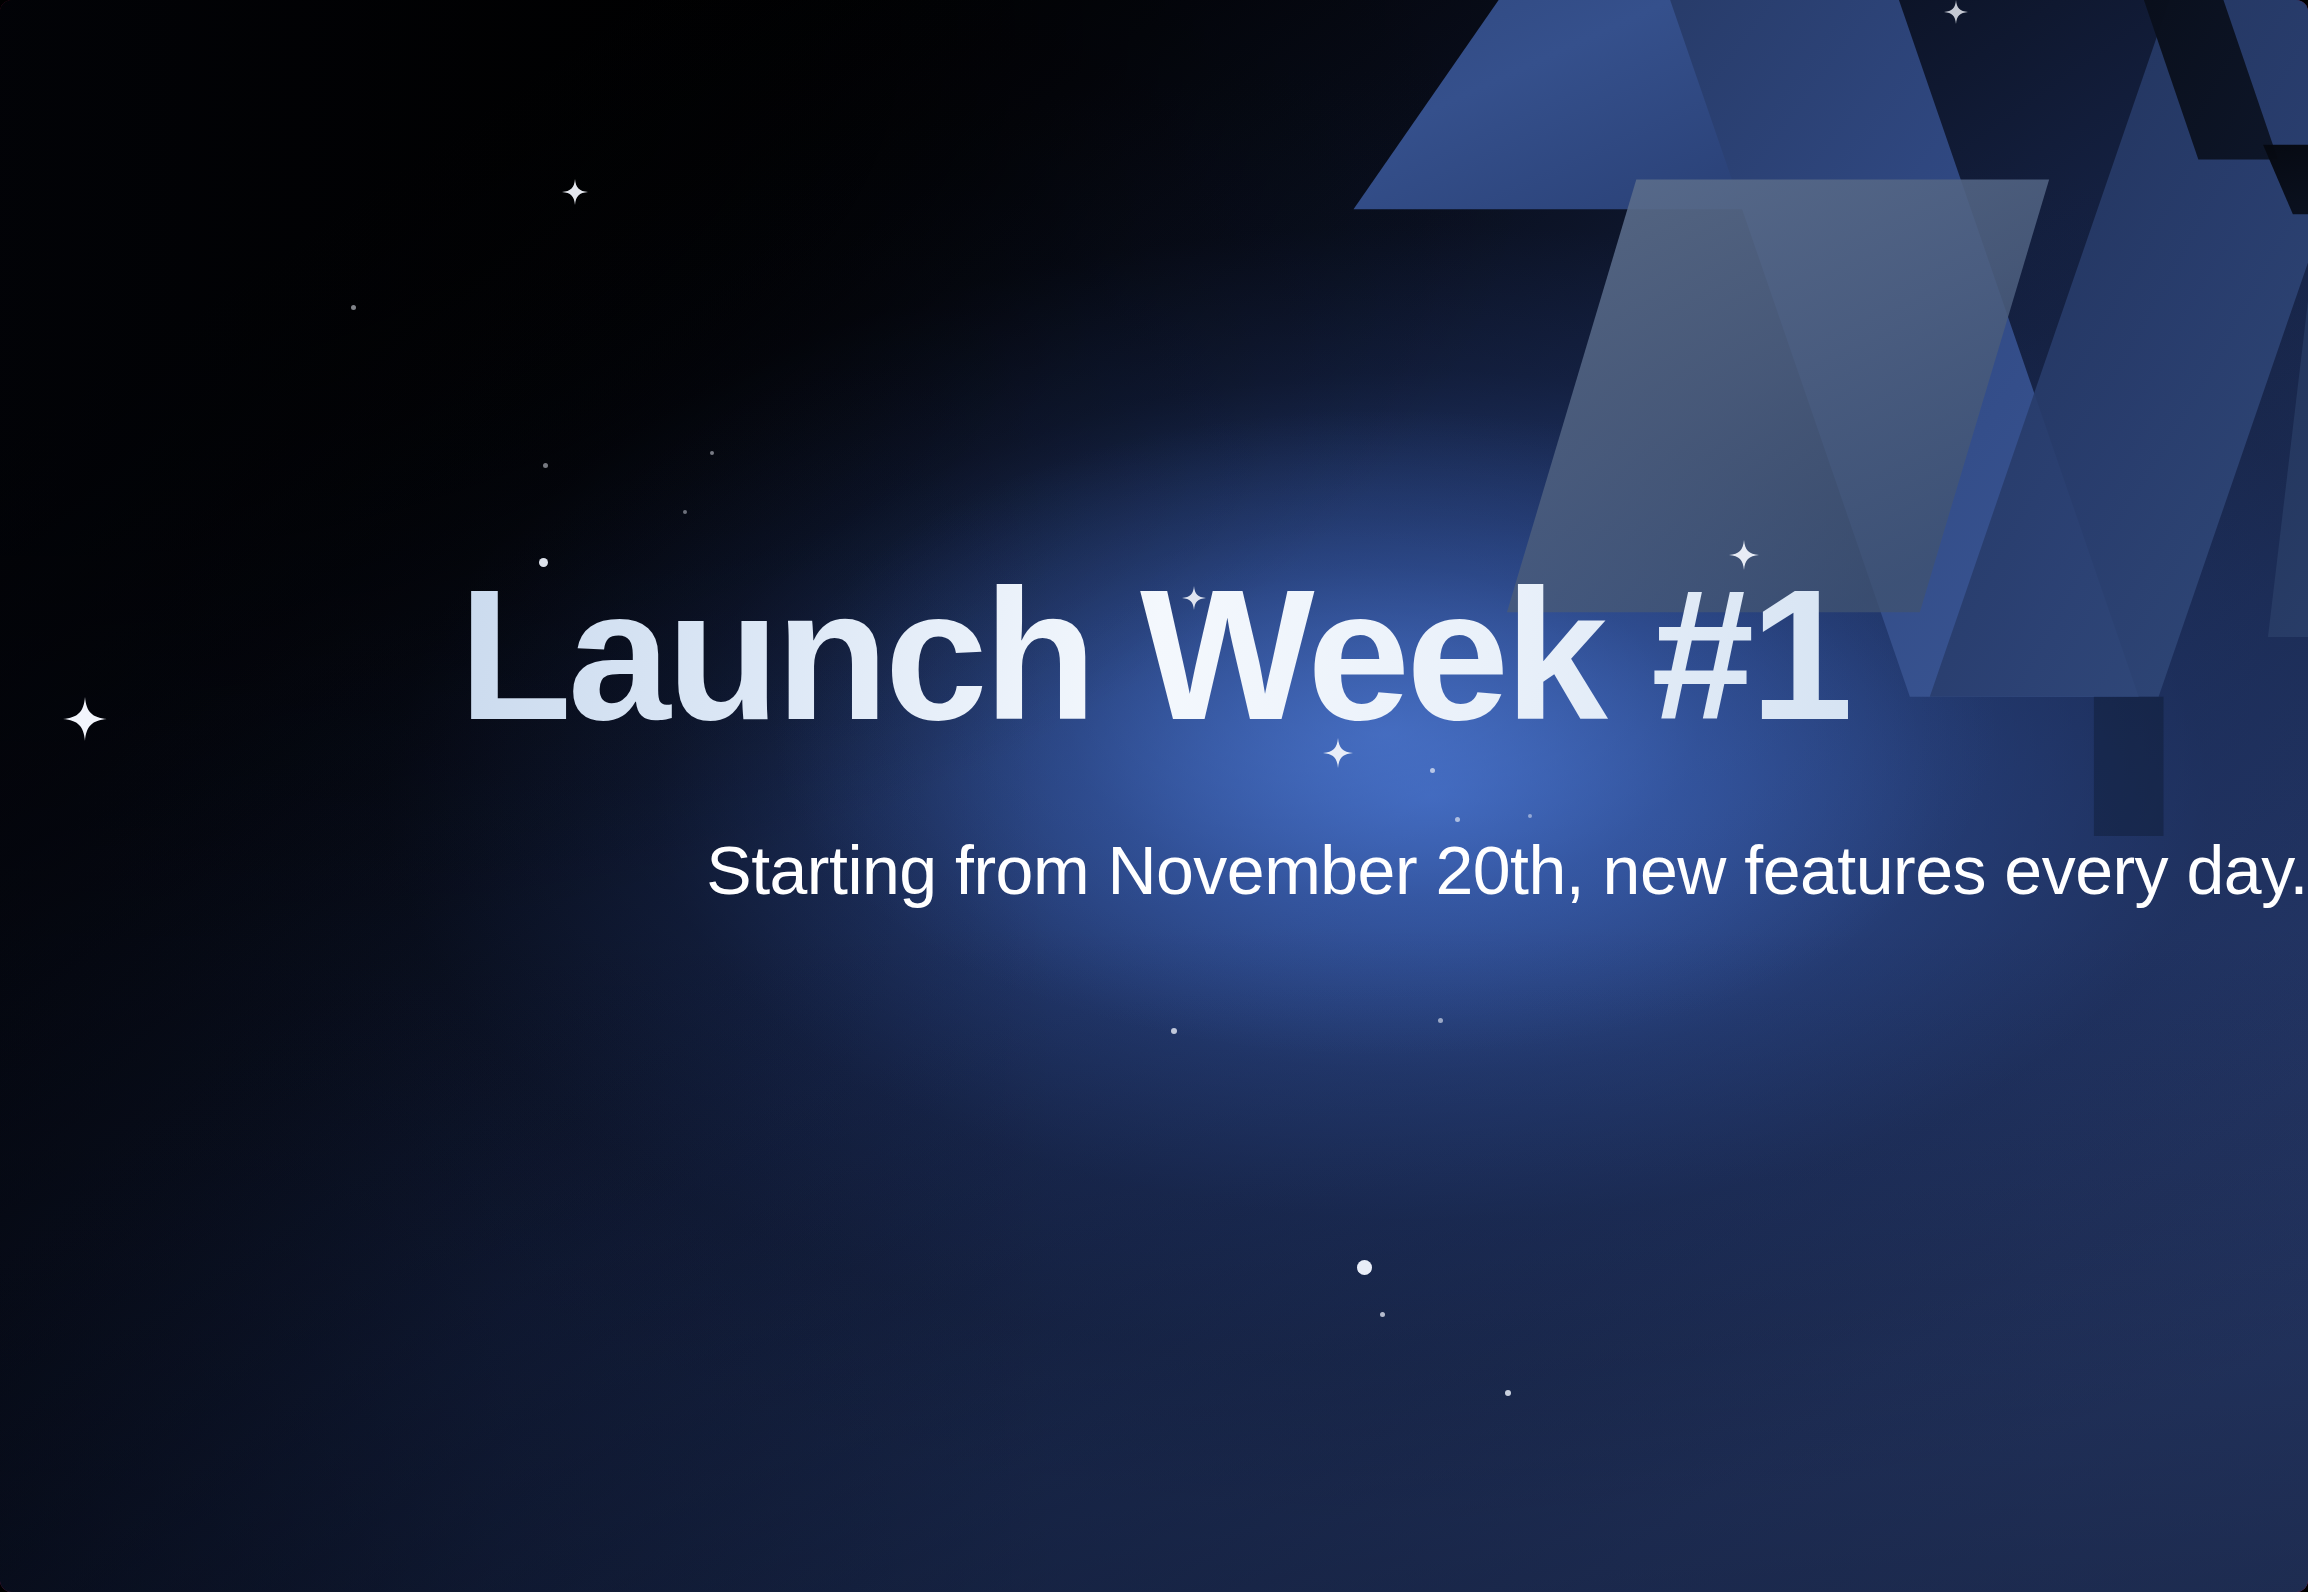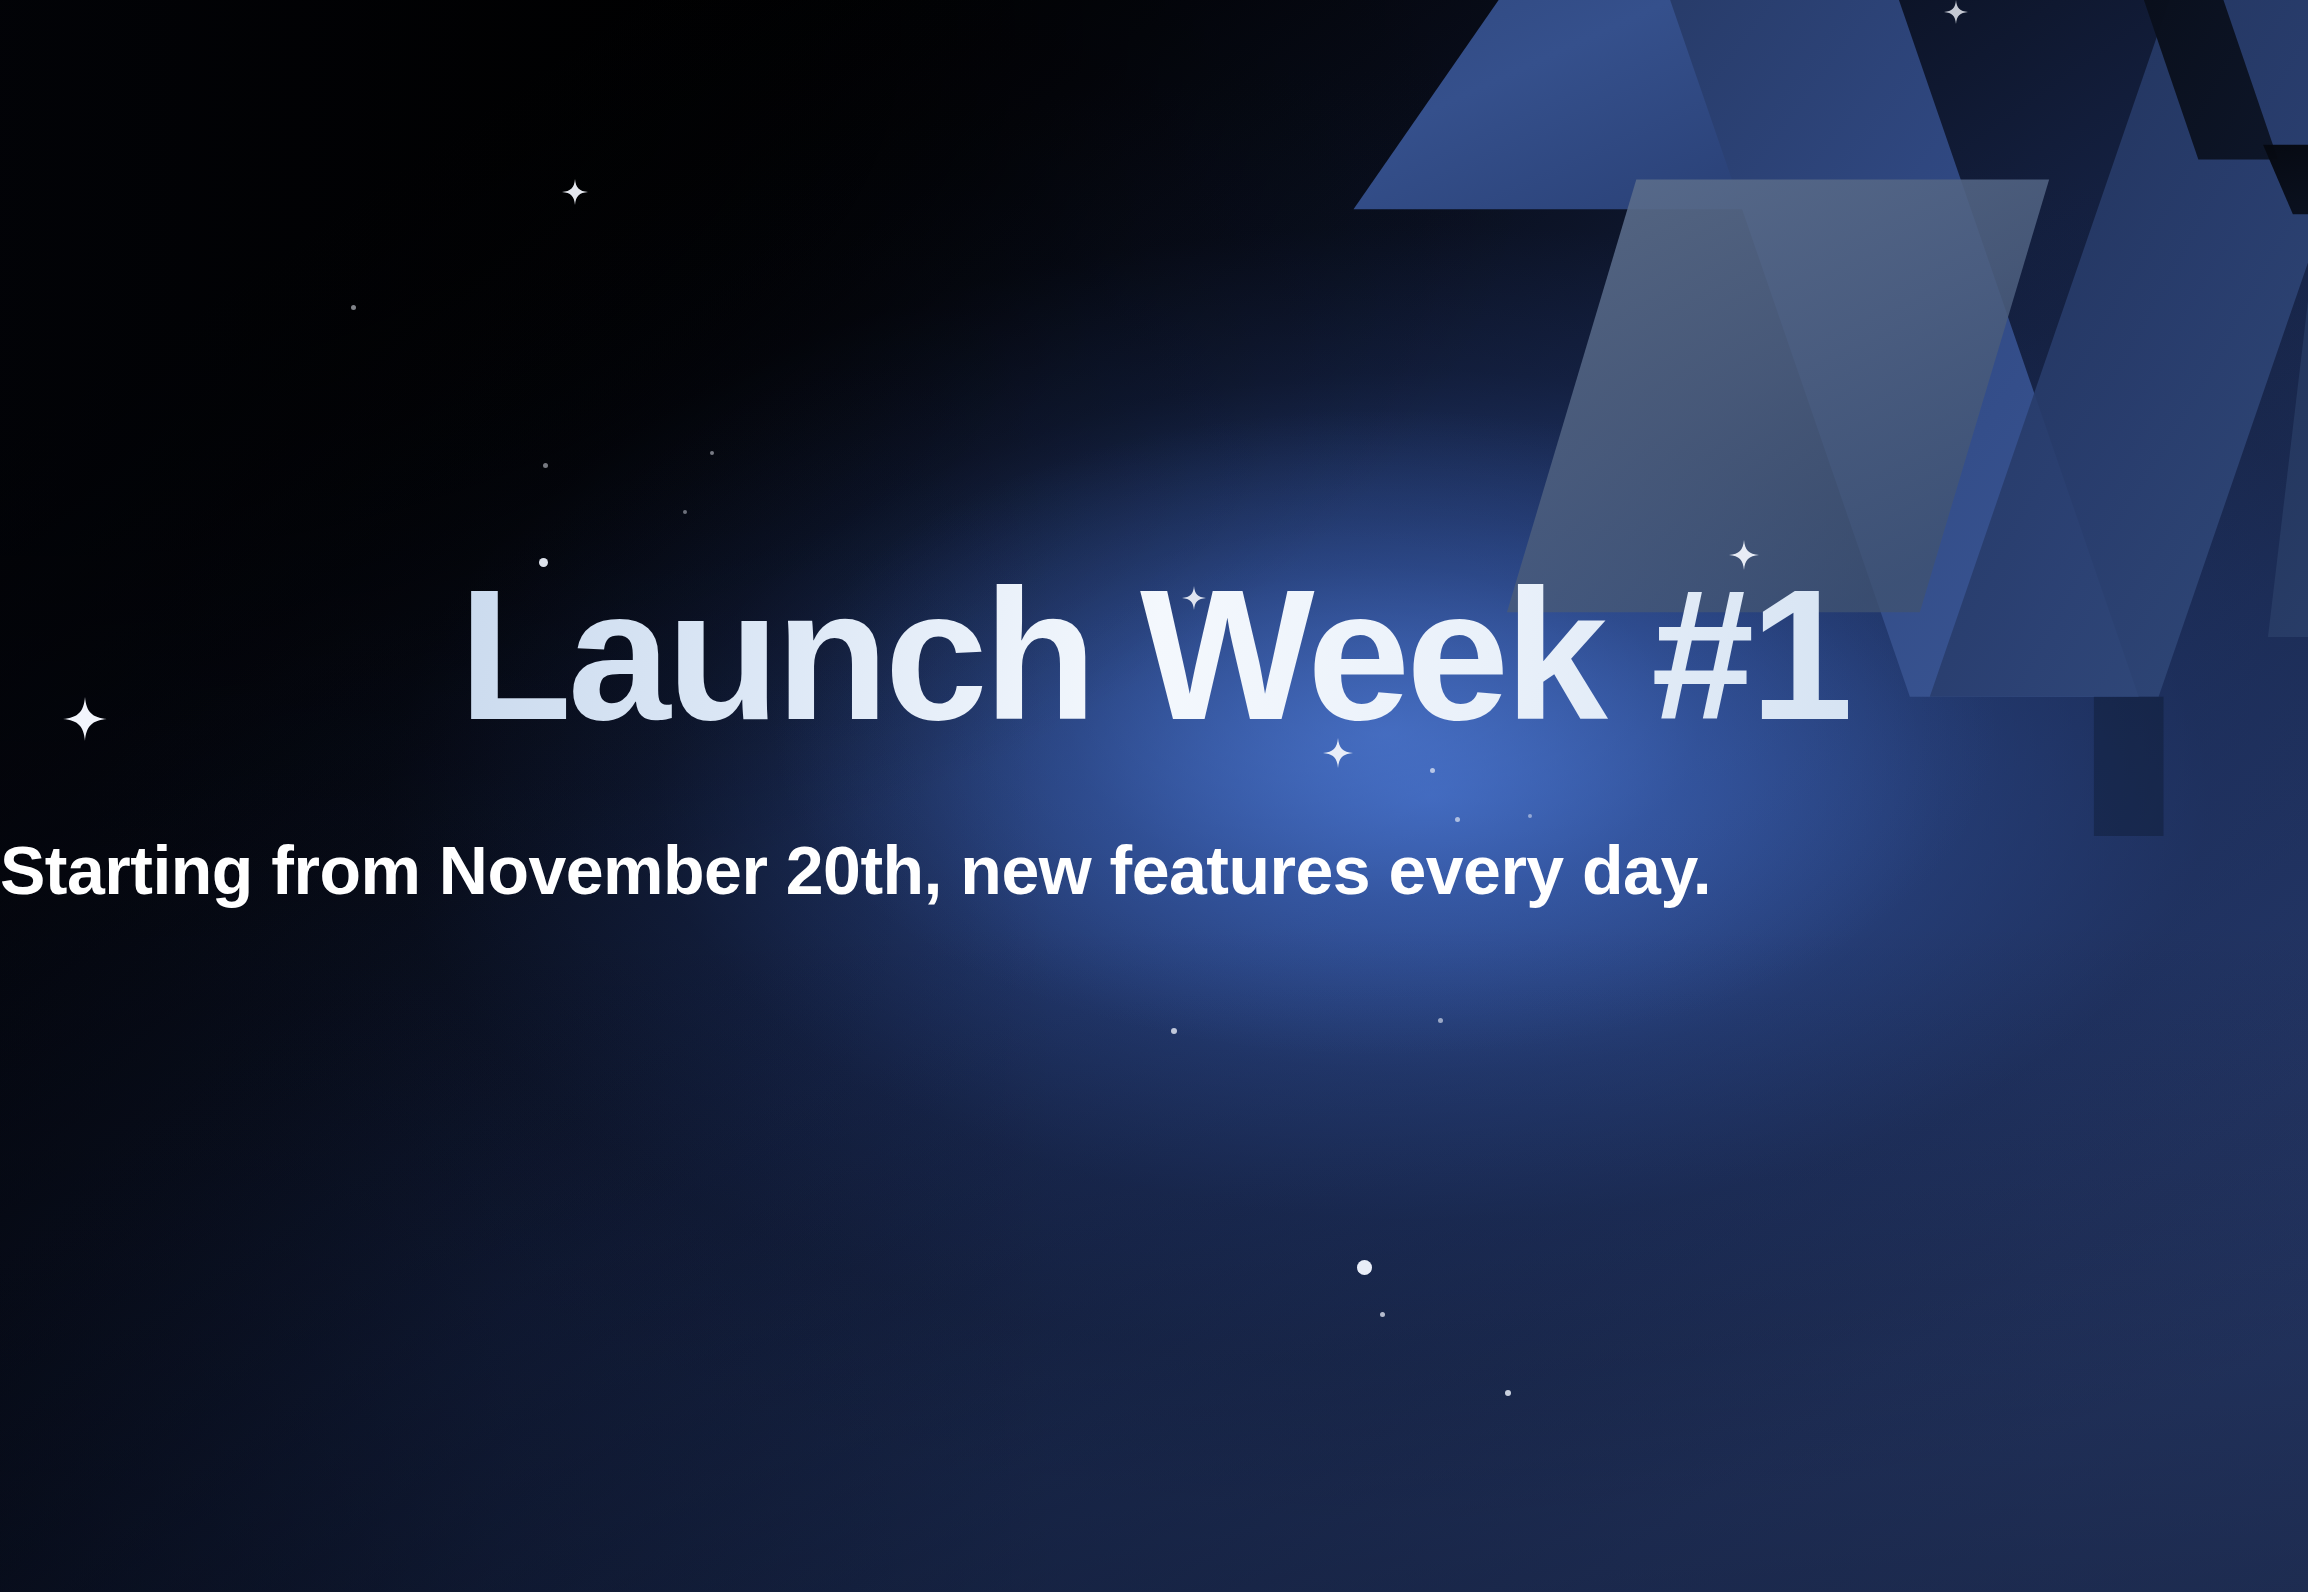--- a/index.html
+++ b/index.html
@@ -13,20 +13,21 @@
     font-family:"Liberation Sans", sans-serif;
   }
 
   
   .hero {
     position:relative;
     width:2308px;
     height:1592px;
     overflow:hidden;
     background:#be185d;
+    border-radius:12px;
   }
 
   
   .bg-base {
     position:absolute; inset:0;
     background:
       linear-gradient(145deg,
         #000000 0%,
         #000000 14%,
         #04060d 26%,
@@ -128,24 +129,24 @@
     -webkit-background-clip:text;
     background-clip:text;
     color:transparent;
     -webkit-text-fill-color:transparent;
   }
 
   .subtitle {
     position:absolute;
     left:0; right:0;
     top:832px;
-    text-align:left;
+    text-align:right;
     font-size:68px;
     line-height:1.12;
-    font-weight:bold;
+    font-weight:normal;
     letter-spacing:-0.5px;
     white-space:nowrap;
     color:#ffffff;
   }
 </style>
 </head>
 <body>
 
 <div class="hero">
 

